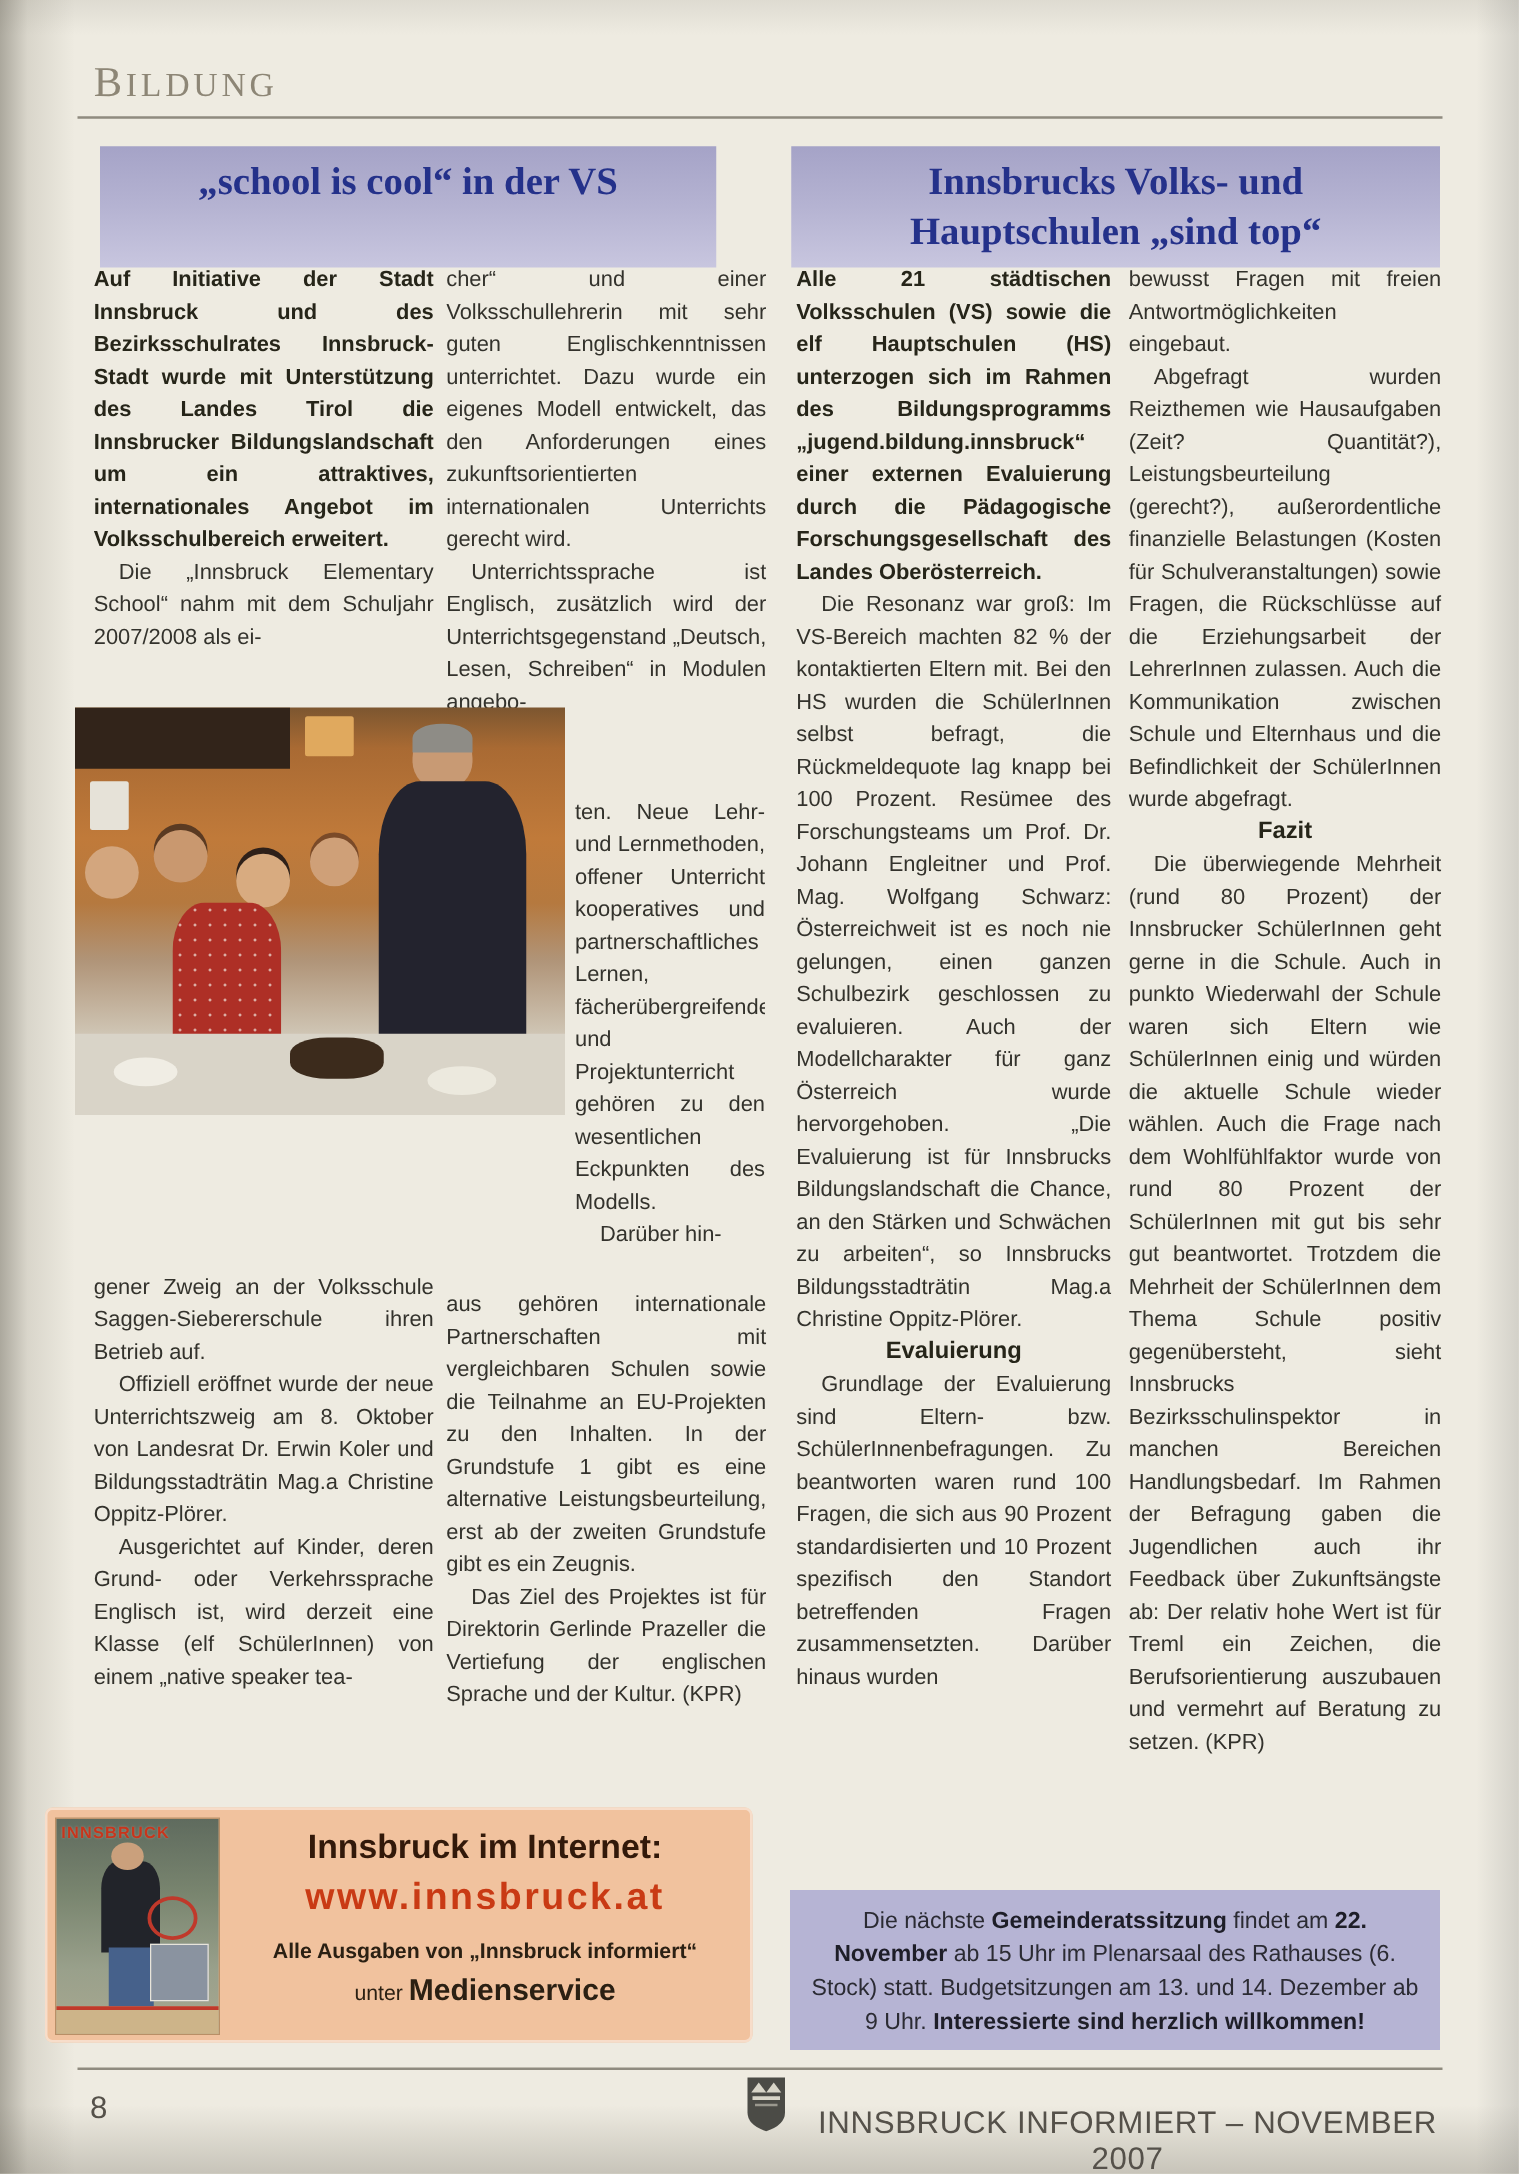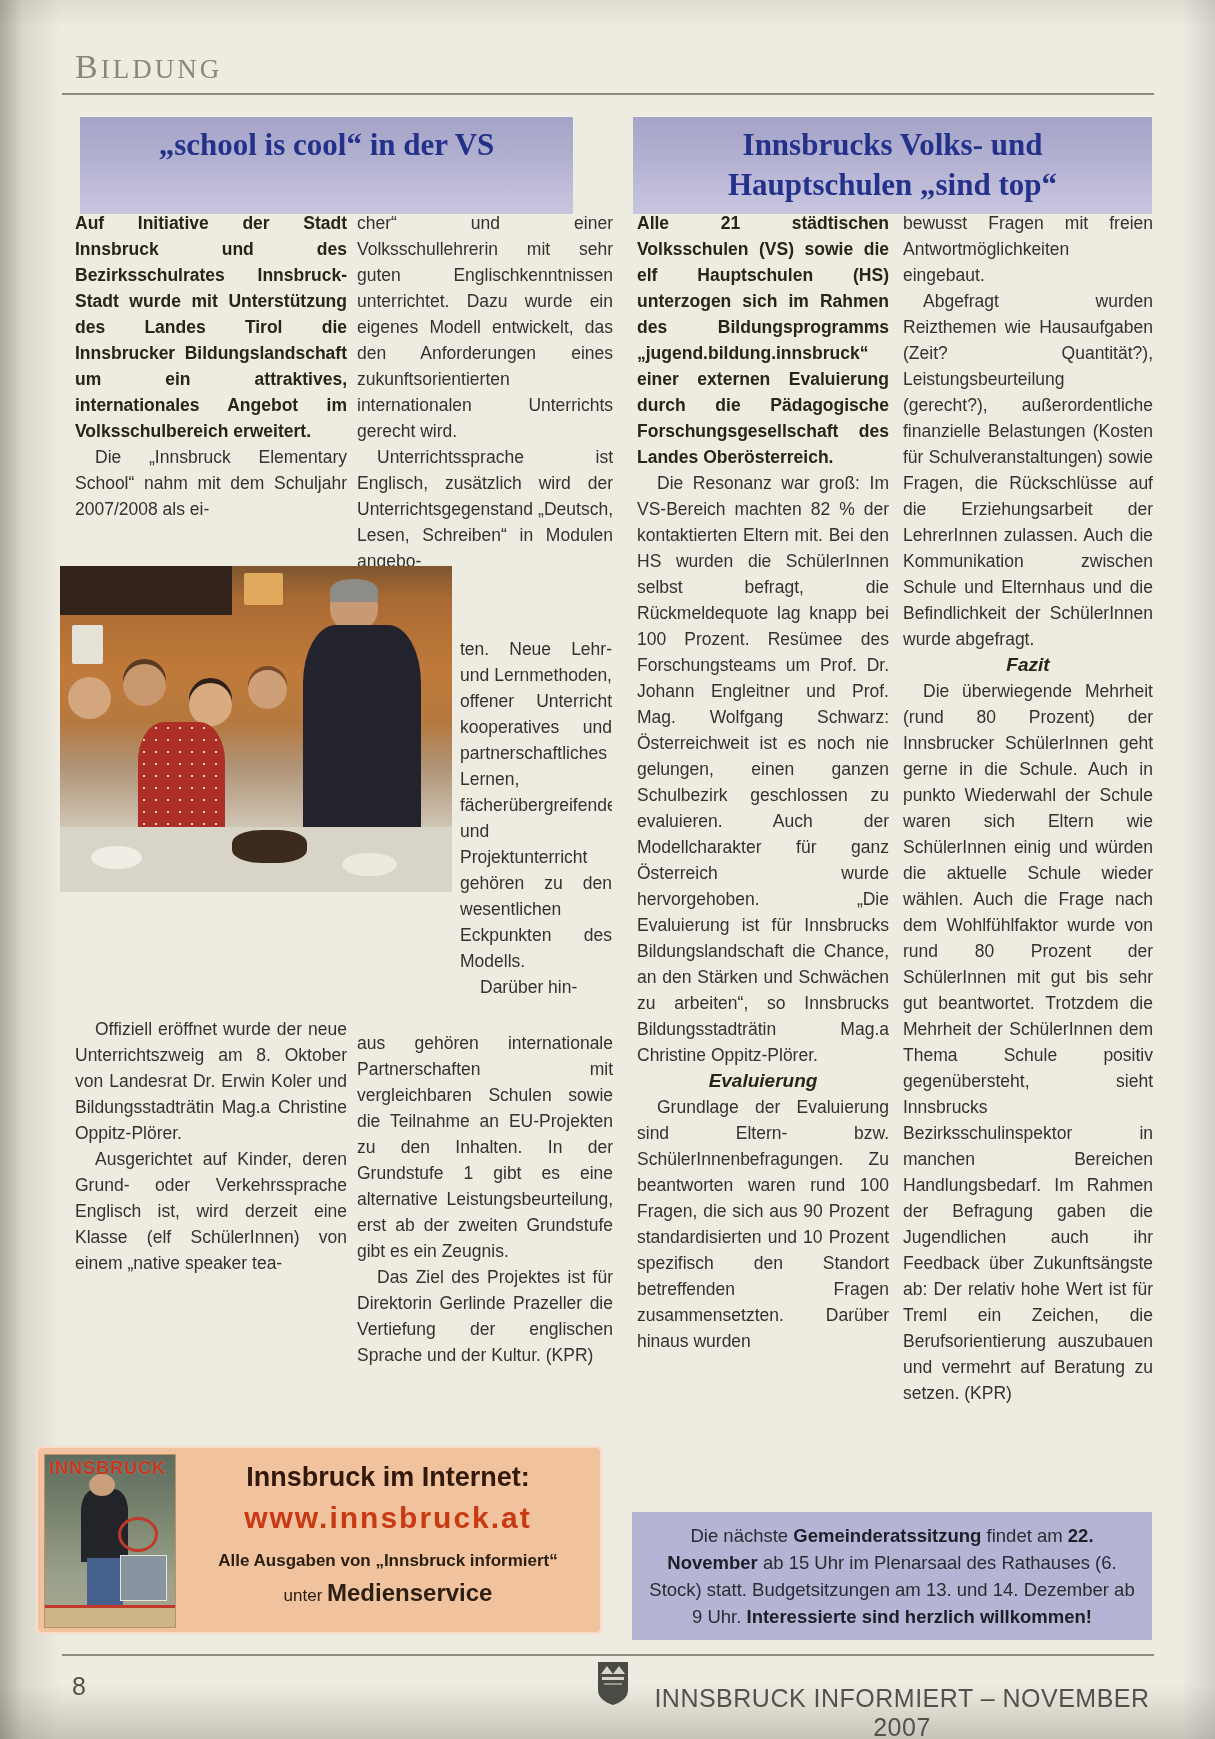--- a/index.html
+++ b/index.html
@@ -30,39 +30,39 @@
     text-align:center; font-family:"Liberation Serif", serif; font-weight:700;
     color:#24318a; padding-top:8px;
   }
   .banner span { display:block; font-size:31px; line-height:40px; }
 
   
   .body-text { font-size:17.5px; line-height:26px; color:#33322c; text-align:justify; overflow:hidden; }
   .body-text p { margin:0; }
   .body-text p.ind { text-indent:20px; }
   .lead { font-weight:700; color:#262519; }
-  .subhead { text-align:center; font-weight:700; font-size:19px; line-height:26px; margin:14px 0 8px; color:#262519; text-indent:0;font-style:italic; }
+  .subhead { text-align:center; font-weight:700; font-size:19px; line-height:26px; margin:14px 0 8px; color:#262519; text-indent:0; }
 
   
   .photo { overflow:hidden; background:linear-gradient(180deg,#7c5630 0%, #a96a33 10%, #c07a3a 32%, #b5793f 48%, #b09478 62%, #cfc5b4 80%, #d6d0c2 100%); }
   .ph { position:absolute; }
 
   .caption { font-style:italic; font-size:18px; line-height:25px; color:#3c3a32; }
   .credit { text-align:right; font-style:italic; font-size:16px; color:#3c3a32; margin-top:2px; }
 
   
   .ad { background:#f1c29e; border-radius:6px; box-shadow:0 0 0 2px rgba(255,255,255,0.45) inset; }
   .ad-head { font-weight:700; font-size:27px; color:#32190a; text-align:center; }
   .ad-url { font-weight:700; font-size:30px; letter-spacing:2px; color:#c93a14; text-align:center; }
   .ad-sub { font-weight:700; font-size:17px; color:#2b2013; text-align:center; }
   .ad-foot { font-size:17px; color:#2b2013; text-align:center; }
   .ad-foot b { font-size:24px; font-weight:700; }
 
   .cover { overflow:hidden; background:linear-gradient(180deg,#5f6b5e 0%, #79856f 35%, #99a08b 70%, #a8a890 100%); border:1px solid #b98f66; }
-  .cover .masthead { position:absolute; top:3px; left:4px; font-weight:700; font-size:18px; letter-spacing:1px; color:#c8351c; text-shadow:0 0 2px rgba(255,255,255,0.3); }
+  .cover .masthead { position:absolute; top:3px; left:4px; font-weight:700; font-size:13px; letter-spacing:1px; color:#c8351c; text-shadow:0 0 2px rgba(255,255,255,0.3); }
 
   
   .notice { background:#b6b4d4; text-align:center; font-size:18.5px; line-height:27px; color:#2b2b33; padding-top:10px; }
   .notice b { color:#1e1e28; }
 
   
   .footer-text { color:#55514a; font-size:25px; letter-spacing:0.5px; }
 </style>
 </head>
 <body>
@@ -109,20 +109,21 @@
     <div class="ph" style="left:72%; top:88%; width:14%; height:7%; background:#ecead f; background:#ece9de; border-radius:50%;"></div>
   </div>
 
 
   <div class="abs body-text" style="left:460px; top:636px; width:152px; height:392px;">
     <p>ten. Neue Lehr- und Lernmethoden, offener Unterricht kooperatives und partnerschaftliches Lernen, fächerübergreifender und Projektunterricht gehören zu den wesentlichen Eckpunkten des Modells.</p>
     <p class="ind">Darüber hin-</p>
   </div>
 
   <div class="abs body-text" style="left:75px; top:1016px; width:272px; height:420px;">
+    <p>gener Zweig an der Volksschule Saggen-Siebererschule ihren Betrieb auf.</p>
     <p class="ind">Offiziell eröffnet wurde der neue Unterrichtszweig am 8. Oktober von Landesrat Dr. Erwin Koler und Bildungsstadträtin Mag.a Christine Oppitz-Plörer.</p>
     <p class="ind">Ausgerichtet auf Kinder, deren Grund- oder Verkehrssprache Englisch ist, wird derzeit eine Klasse (elf SchülerInnen) von einem „native speaker tea-</p>
   </div>
 
   <div class="abs body-text" style="left:357px; top:1030px; width:256px; height:410px;">
     <p>aus gehören internationale Partnerschaften mit vergleichbaren Schulen sowie die Teilnahme an EU-Projekten zu den Inhalten. In der Grundstufe 1 gibt es eine alternative Leistungsbeurteilung, erst ab der zweiten Grundstufe gibt es ein Zeugnis.</p>
     <p class="ind">Das Ziel des Projektes ist für Direktorin Gerlinde Prazeller die Vertiefung der englischen Sprache und der Kultur. (KPR)</p>
   </div>
 
   <div class="abs body-text" style="left:637px; top:210px; width:252px; height:1292px;">

